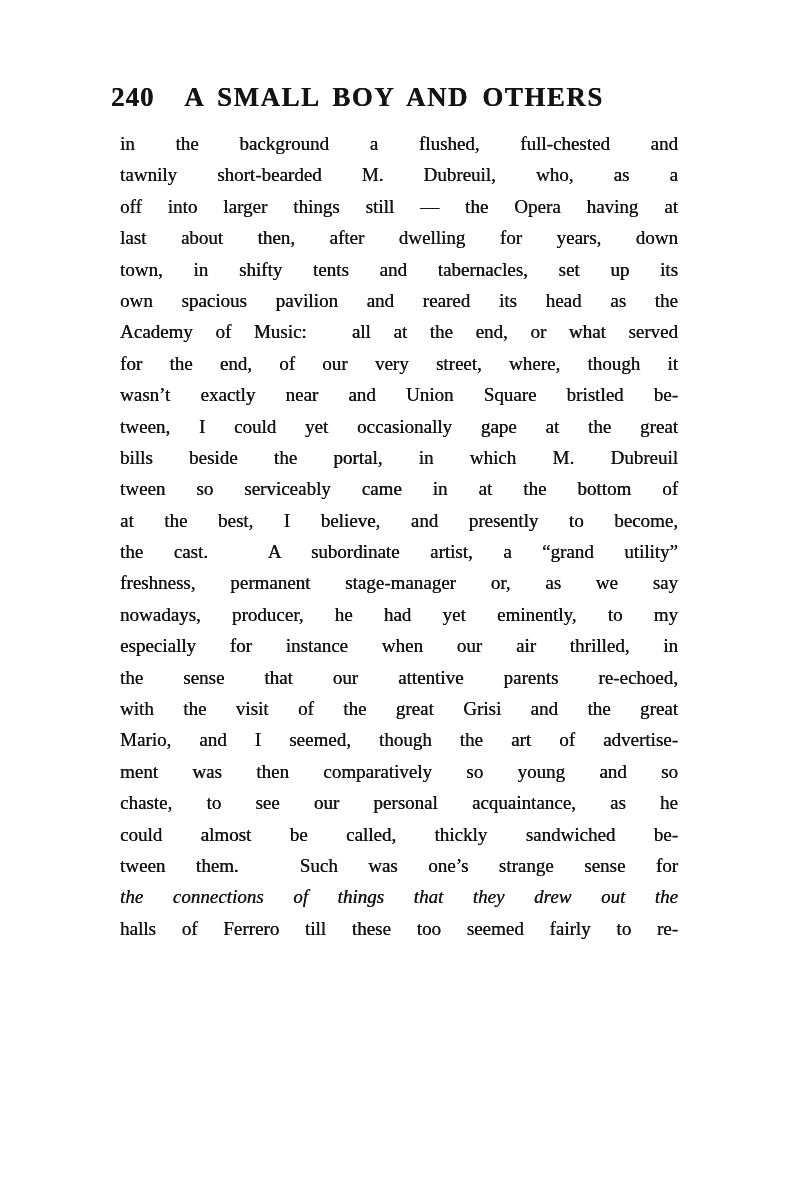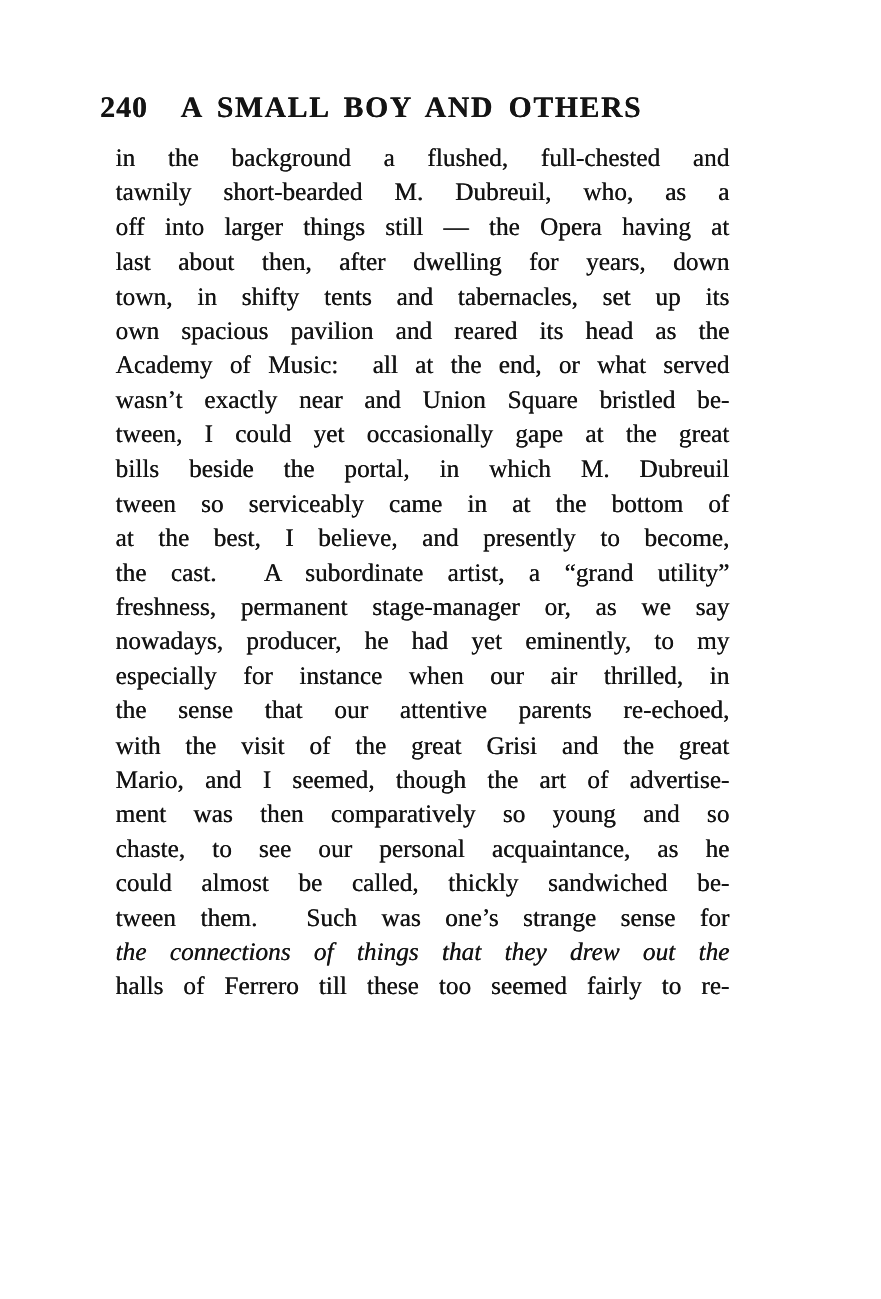--- a/index.html
+++ b/index.html
@@ -13,44 +13,44 @@
     height: 1181px;
     background: #ffffff;
     overflow: hidden;
     font-family: "Liberation Serif", serif;
     color: #141414;
     text-shadow: 0.3px 0 0 currentColor; 
   }
   .header {
     position: absolute;
     top: 82px;
-    left: 95px;
+    left: 115px;
     width: 558px;
     font-size: 27px;
     font-weight: 700;
     line-height: 30px;
   }
   .page-num {
     position: absolute;
     left: -4px;
     top: 0;
     letter-spacing: 1px;
   }
   .running-title {
     text-align: center;
     letter-spacing: 1.5px;
     word-spacing: 5px;
     white-space: nowrap;
   }
   .text-block {
     position: absolute;
     top: 128px;
-    left: 105px;
+    left: 120px;
     width: 558px;
-    font-size: 23px;
+    font-size: 19px;
     line-height: 31.4px;
   }
   .line {
     text-align: justify;
     text-align-last: justify;
     -moz-text-align-last: justify;
     height: 31.4px;
     overflow: visible;
   }
   .line.italic {
@@ -67,20 +67,21 @@
   </div>
 
   <div class="text-block">
       <div class="line">in the background a flushed, full-chested and</div>
       <div class="line">tawnily short-bearded M. Dubreuil, who, as a</div>
       <div class="line">off into larger things still — the Opera having at</div>
       <div class="line">last about then, after dwelling for years, down</div>
       <div class="line">town, in shifty tents and tabernacles, set up its</div>
       <div class="line">own spacious pavilion and reared its head as the</div>
       <div class="line">Academy of Music:&nbsp; all at the end, or what served</div>
+      <div class="line">for the end, of our very street, where, though it</div>
       <div class="line">wasn’t exactly near and Union Square bristled be-</div>
       <div class="line">tween, I could yet occasionally gape at the great</div>
       <div class="line">bills beside the portal, in which M. Dubreuil</div>
       <div class="line">tween so serviceably came in at the bottom of</div>
       <div class="line">at the best, I believe, and presently to become,</div>
       <div class="line">the cast.&nbsp; A subordinate artist, a “grand utility”</div>
       <div class="line">freshness, permanent stage-manager or, as we say</div>
       <div class="line">nowadays, producer, he had yet eminently, to my</div>
       <div class="line">especially for instance when our air thrilled, in</div>
       <div class="line">the sense that our attentive parents re-echoed,</div>

